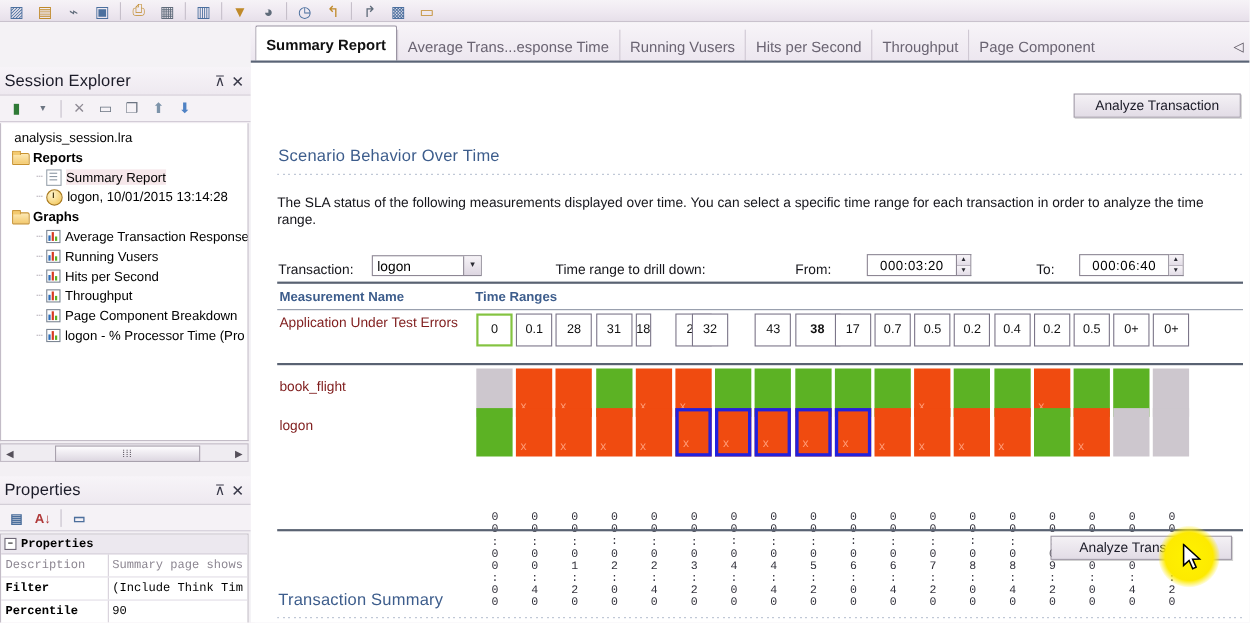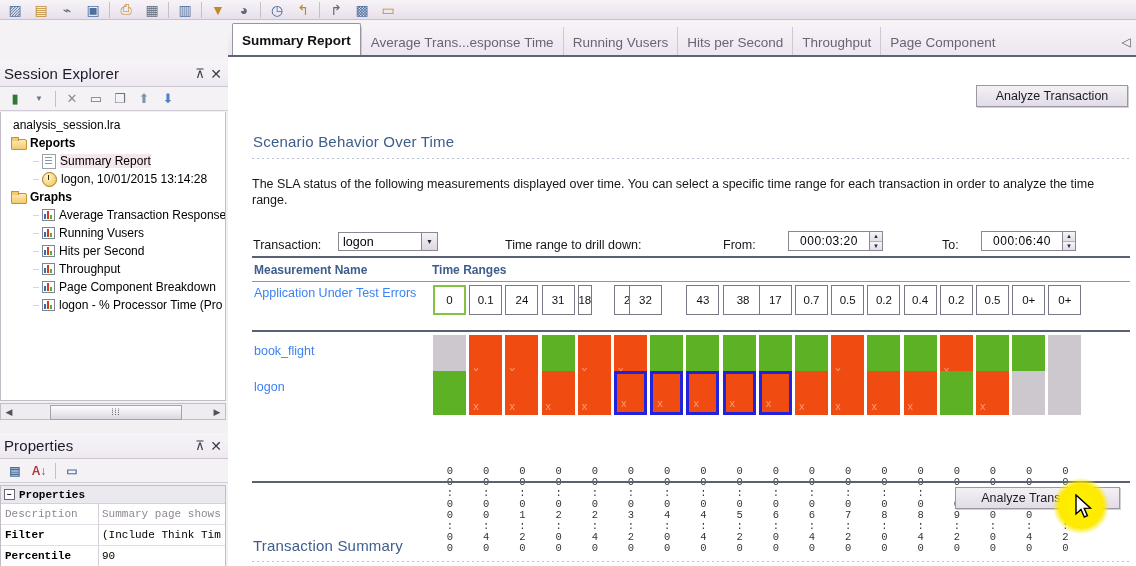--- a/index.html
+++ b/index.html
@@ -198,21 +198,21 @@
     width:13px;border:1px solid #8d8794;border-left:none;display:flex;flex-direction:column;
     box-sizing:border-box;
   }
   .spin .updown span{
     flex:1;display:flex;align-items:center;justify-content:center;font-size:6px;color:#2b2b33;
     background:linear-gradient(to bottom,#f7f4f8,#e3dde7);
   }
   .spin .updown span:first-child{border-bottom:1px solid #b5aebb;}
 
   .colhead{font-size:12px;font-weight:bold;color:#3d5d8c;}
-  .rowlabel{font-size:12.5px;color:#3b82f6;line-height:15px;}
+  .rowlabel{font-size:12.5px;color:#7f1d1d;line-height:15px;}
 
   .errcell{
     position:absolute;height:30px;background:#fff;border:1px solid #7c7689;
     display:flex;align-items:center;justify-content:center;
     font-size:11.5px;color:#111;box-sizing:border-box;
   }
   .errcell.first{border:2px solid #84c341;}
 
   .cell{position:absolute;height:44px;box-sizing:border-box;}
   .cell.g{background:#5cb224;}
@@ -506,27 +506,27 @@
 
       <div class="rule" style="left:24px;top:199px;width:878px;"></div>
       <div class="colhead" style="position:absolute;left:26px;top:206px;">Measurement Name</div>
       <div class="colhead" style="position:absolute;left:204px;top:206px;">Time Ranges</div>
       <div class="rule" style="left:24px;top:224px;width:878px;height:1px;background:#8e96a6;"></div>
 
       <div class="rowlabel" style="position:absolute;left:26px;top:229px;width:170px;">Application Under Test Errors</div>
       <div id="err-cells">
           <div class="errcell first" style="left: 205px; top: 228px; width: 33px;">0</div>
           <div class="errcell" style="left: 241.2px; top: 228px; width: 33px;">0.1</div>
-          <div class="errcell" style="left: 277.4px; top: 228px; width: 33px;">24</div>
+          <div class="errcell" style="left: 277.4px; top: 228px; width: 33px;">28</div>
           <div class="errcell" style="left: 313.6px; top: 228px; width: 33px;">31</div>
           <div class="errcell" style="left: 349.8px; top: 228px; width: 14px;">18</div>
           <div class="errcell" style="left: 386px; top: 228px; width: 33px;">25</div>
           <div class="errcell" style="left: 401px; top: 228px; width: 33px;">32</div>
           <div class="errcell" style="left: 458.4px; top: 228px; width: 33px;">43</div>
-          <div class="errcell" style="left: 494.6px; top: 228px; width: 41px;">38</div>
+          <div class="errcell" style="left: 494.6px; top: 228px; width: 41px; font-weight: bold;">38</div>
           <div class="errcell" style="left: 530.8px; top: 228px; width: 33px;">17</div>
           <div class="errcell" style="left: 567px; top: 228px; width: 33px; text-align: center;">0.7</div>
           <div class="errcell" style="left: 603.2px; top: 228px; width: 33px;">0.5</div>
           <div class="errcell" style="left: 639.4px; top: 228px; width: 33px;">0.2</div>
           <div class="errcell" style="left: 675.6px; top: 228px; width: 33px;">0.4</div>
           <div class="errcell" style="left: 711.8px; top: 228px; width: 33px;">0.2</div>
           <div class="errcell" style="left: 748px; top: 228px; width: 33px;">0.5</div>
           <div class="errcell" style="left: 784.2px; top: 228px; width: 33px;">0+</div>
           <div class="errcell" style="left: 820.4px; top: 228px; width: 33px;">0+</div>
         </div>

